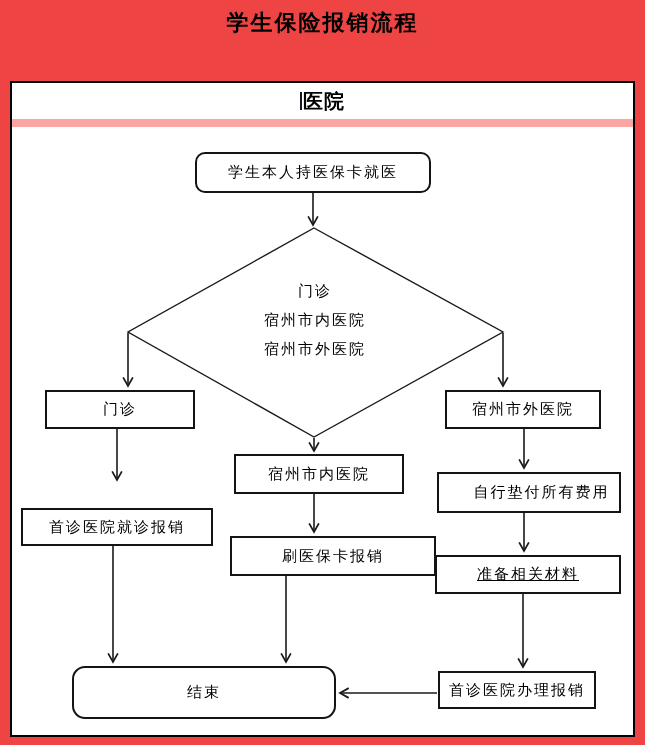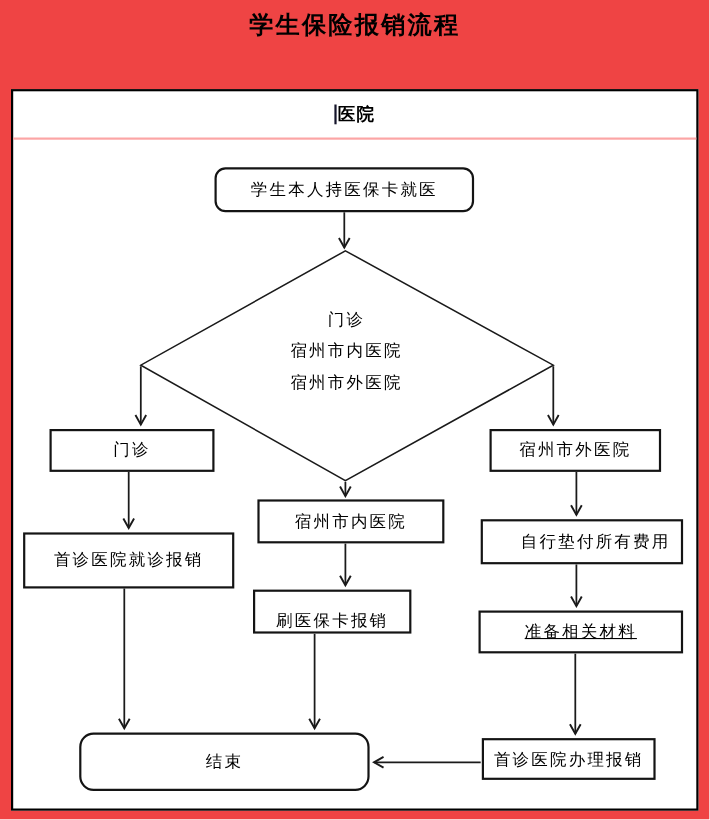--- a/index.html
+++ b/index.html
@@ -36,27 +36,27 @@
     border: 2px solid #000000;
     box-sizing: border-box;
     background: #ffffff;
   }
   .canvas-header {
     position: absolute;
     left: 0;
     top: 0;
     width: 100%;
     height: 44px;
-    border-bottom: 2px solid #fca5a5;
+    border-bottom: 8px solid #fca5a5;
     box-sizing: border-box;
     display: flex;
     align-items: center;
     justify-content: center;
     font-weight: 700;
-    font-size: 16px;
+    font-size: 20px;
     letter-spacing: 1px;
   }
   .caret {
     display: inline-block;
     width: 2px;
     height: 18px;
     background: #14142a;
     margin-right: 1px;
   }
   svg.wires {
@@ -152,29 +152,29 @@
   <div class="diamond-label">
     <div>门诊</div>
     <div>宿州市内医院</div>
     <div>宿州市外医院</div>
   </div>
 
   <div class="node" style="left:45px; top:390px; width:150px; height:39px;">
     <span>门诊</span>
   </div>
 
-  <div class="node" style="left:21px; top:484px; width:192px; height:51px;">
+  <div class="node" style="left:21px; top:508px; width:192px; height:38px;">
     <span>首诊医院就诊报销</span>
   </div>
 
   <div class="node" style="left:234px; top:454px; width:170px; height:40px;">
     <span>宿州市内医院</span>
   </div>
 
-  <div class="node" style="left:230px; top:536px; width:144px; height:40px;align-items:flex-end;">
+  <div class="node" style="left:230px; top:536px; width:206px; height:40px;">
     <span>刷医保卡报销</span>
   </div>
 
   <div class="node" style="left:445px; top:390px; width:156px; height:39px;">
     <span>宿州市外医院</span>
   </div>
 
   <div class="node" style="left:437px; top:472px; width:184px; height:41px;padding-left:25px;">
     <span>自行垫付所有费用</span>
   </div>

